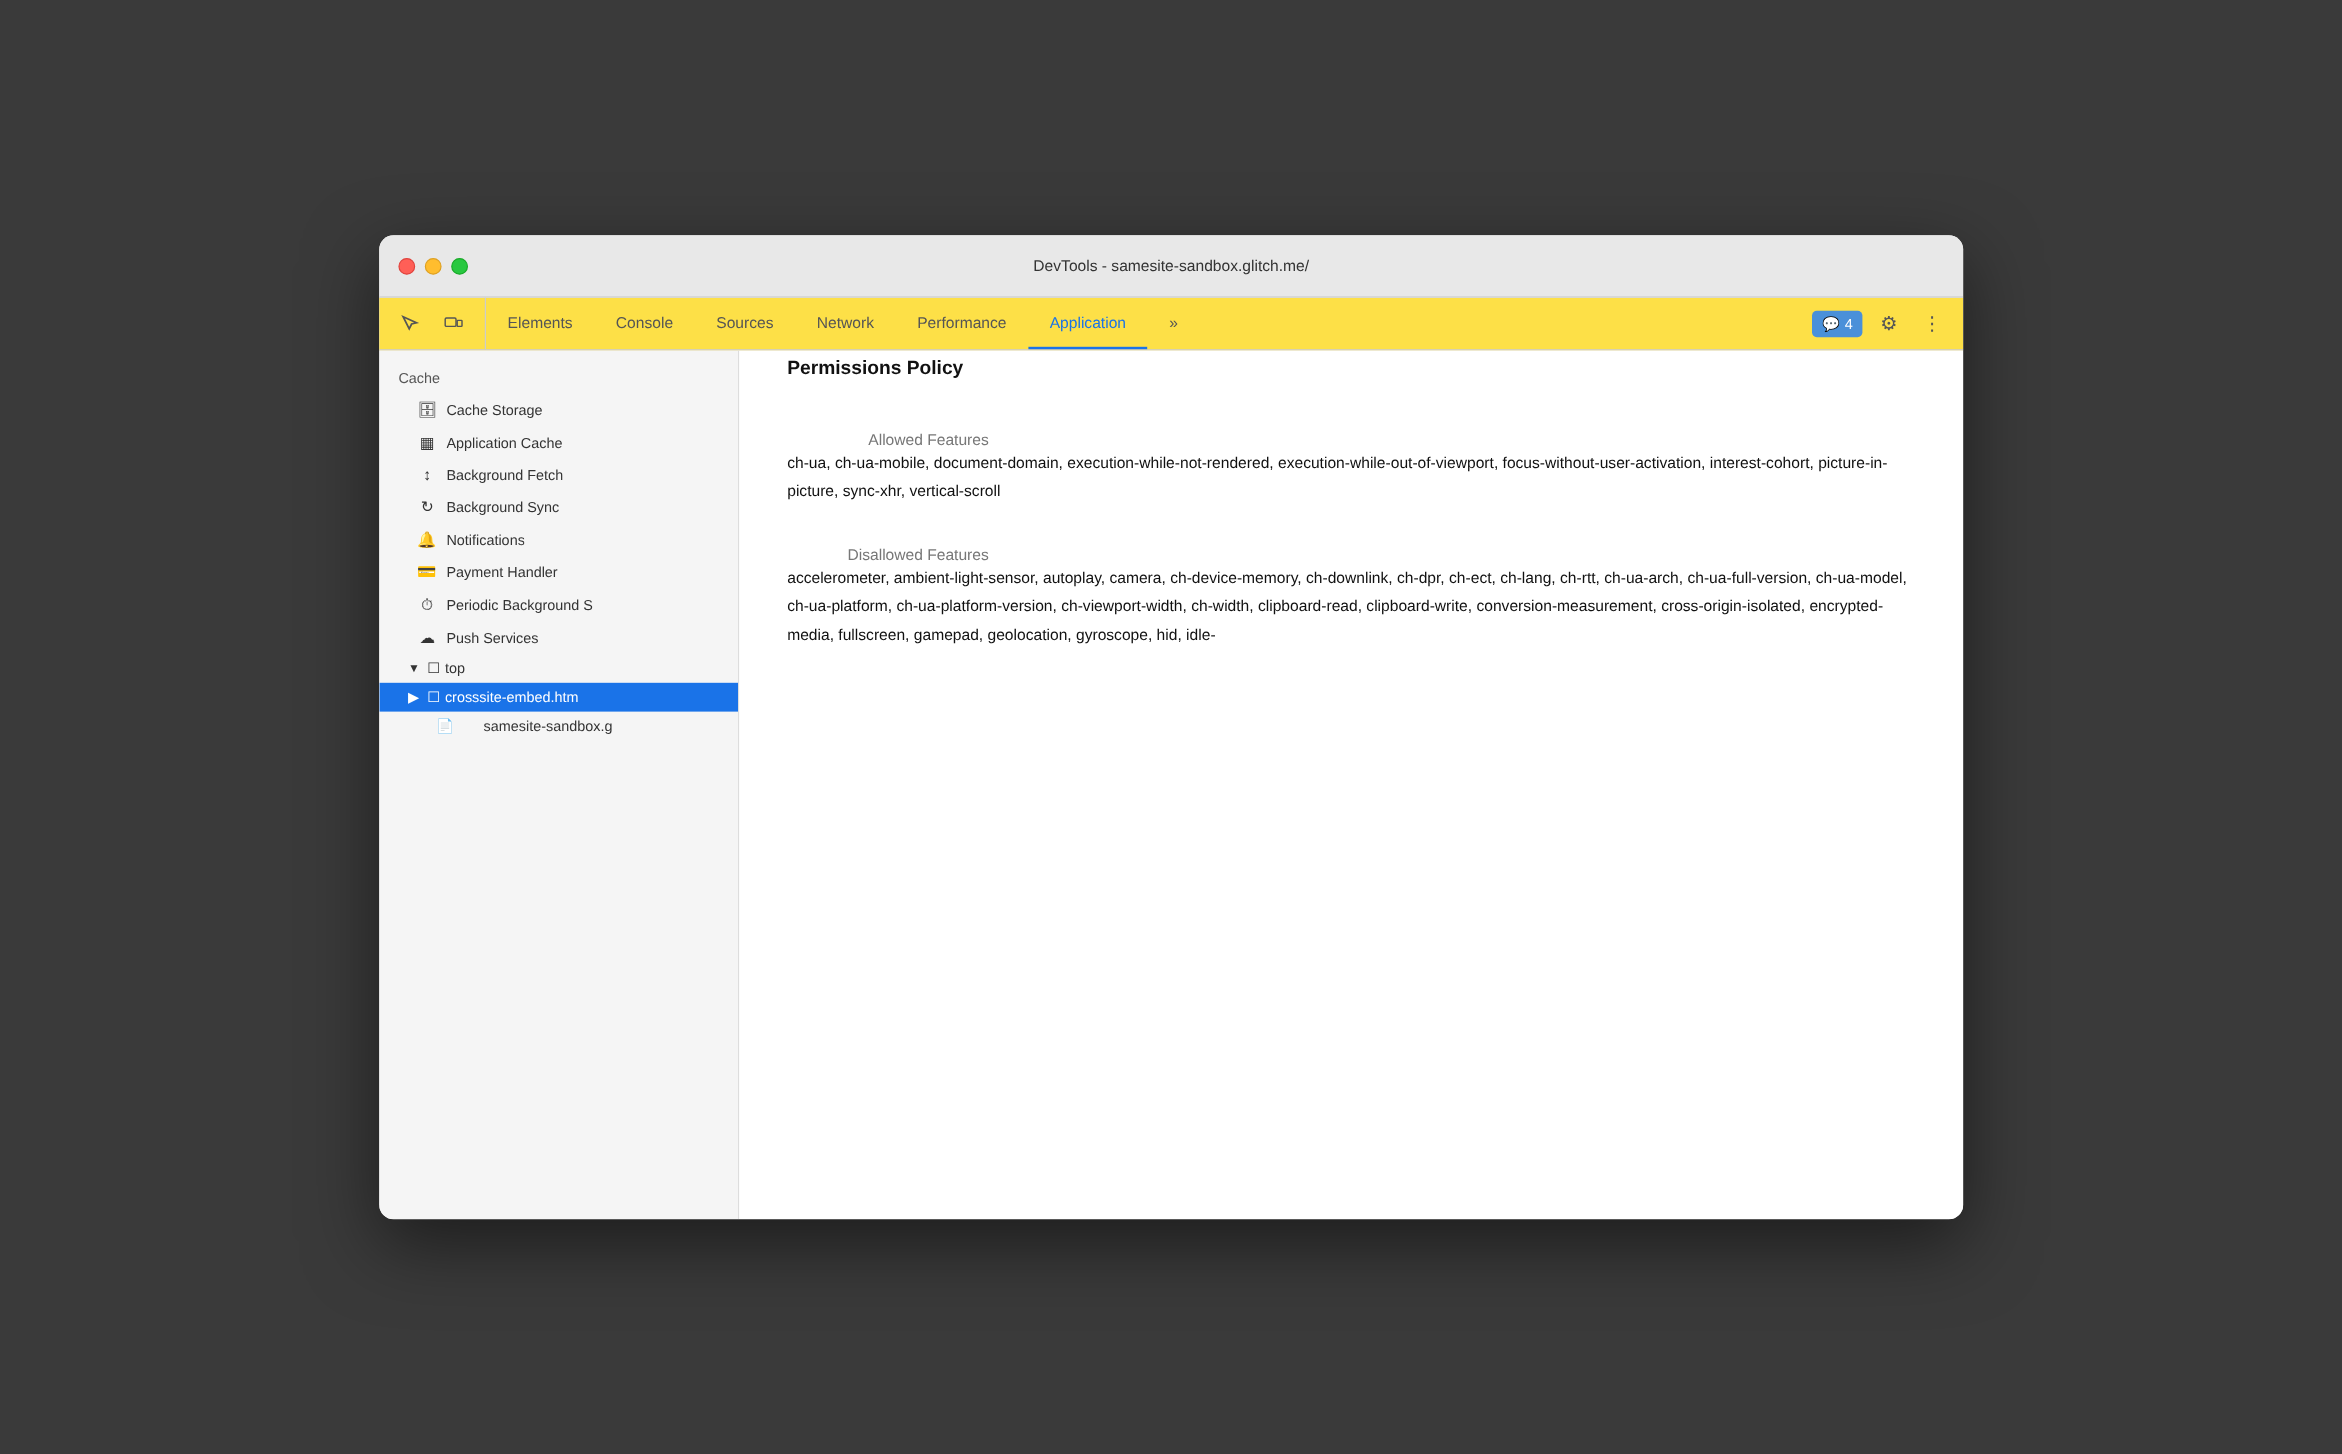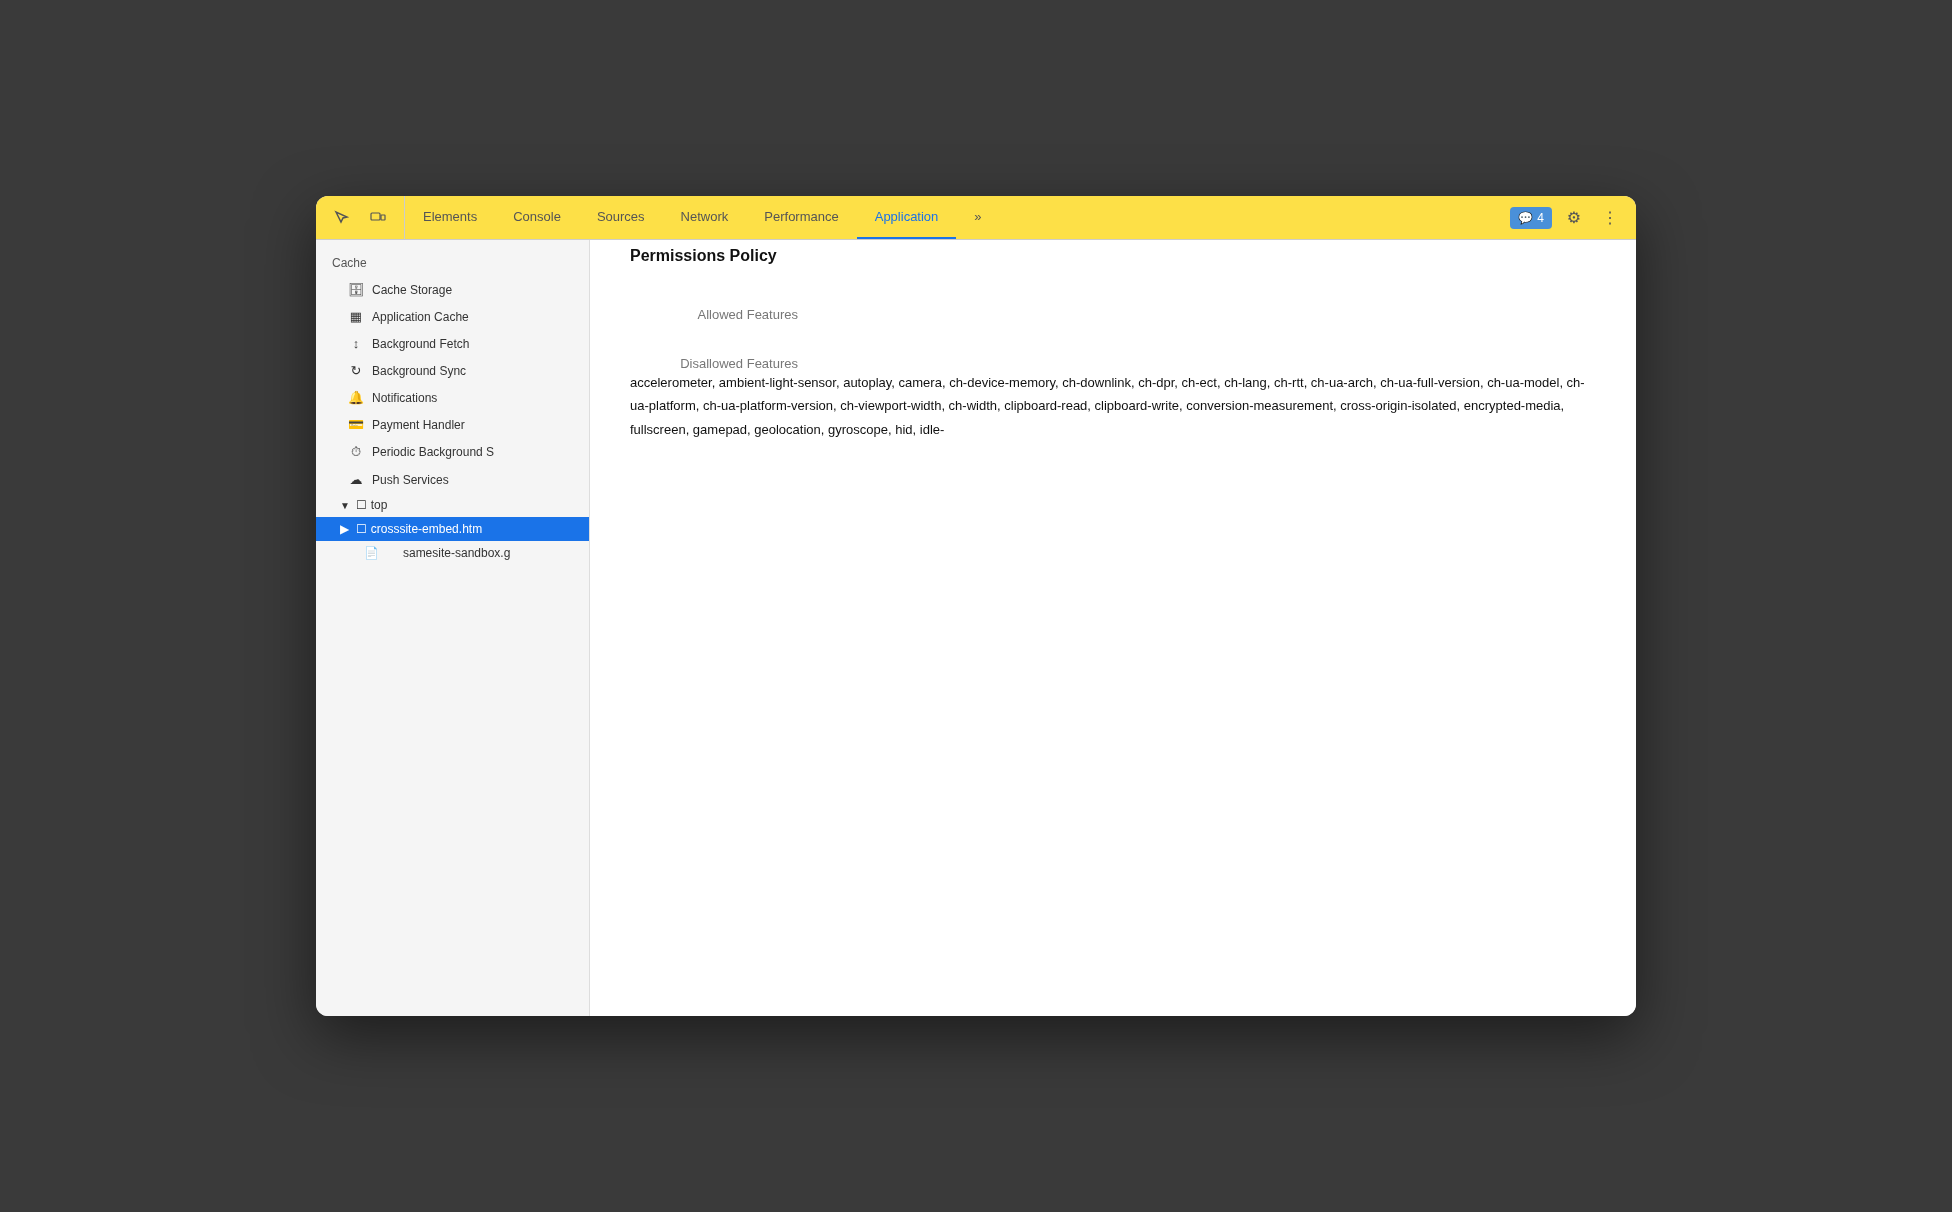--- a/index.html
+++ b/index.html
@@ -147,21 +147,21 @@
 
     
     .main-content {
       display: flex;
       flex: 1;
       overflow: hidden;
     }
 
     
     .sidebar {
-      width: 274px;
+      width: 300px;
       background: #f5f5f5;
       border-right: 1px solid #ddd;
       overflow-y: auto;
       flex-shrink: 0;
       padding-bottom: 20px;
     }
 
     .sidebar-section-header {
       font-size: 12px;
       color: #555;
@@ -279,20 +279,28 @@
 
     .content-area::-webkit-scrollbar { width: 8px; }
     .content-area::-webkit-scrollbar-track { background: #f0f0f0; }
     .content-area::-webkit-scrollbar-thumb { background: #bbb; border-radius: 4px; }
   </style>
 </head>
 <body>
 
 <div class="window">
 
+  <div class="titlebar">
+    <div class="traffic-lights">
+      <div class="traffic-light red"></div>
+      <div class="traffic-light yellow"></div>
+      <div class="traffic-light green"></div>
+    </div>
+    <div class="titlebar-title">DevTools - samesite-sandbox.glitch.me/</div>
+  </div>
 
   <div class="toolbar">
     <div class="toolbar-icons">
       <div class="toolbar-icon-btn">
         <svg width="16" height="16" viewBox="0 0 16 16" fill="none">
           <path d="M2 2 L7 12 L9 8 L13 7 Z" stroke="#555" stroke-width="1.5" fill="none"></path>
         </svg>
       </div>
       <div class="toolbar-icon-btn">
         <svg width="16" height="16" viewBox="0 0 16 16" fill="none">
@@ -400,20 +408,21 @@
       </div>
 
       <div style="height: 40px;"></div>
     </div>
 
     <div class="content-area">
       <div class="content-title">Permissions Policy</div>
 
       <div class="policy-row">
         <div class="policy-label">Allowed Features</div>
+        <div class="policy-value">ch-ua, ch-ua-mobile, document-domain, execution-while-not-rendered, execution-while-out-of-viewport, focus-without-user-activation, interest-cohort, picture-in-picture, sync-xhr, vertical-scroll</div>
       </div>
 
       <div class="policy-row">
         <div class="policy-label">Disallowed Features</div>
         <div class="policy-value">accelerometer, ambient-light-sensor, autoplay, camera, ch-device-memory, ch-downlink, ch-dpr, ch-ect, ch-lang, ch-rtt, ch-ua-arch, ch-ua-full-version, ch-ua-model, ch-ua-platform, ch-ua-platform-version, ch-viewport-width, ch-width, clipboard-read, clipboard-write, conversion-measurement, cross-origin-isolated, encrypted-media, fullscreen, gamepad, geolocation, gyroscope, hid, idle-</div>
       </div>
     </div>
   </div>
 </div>
 

